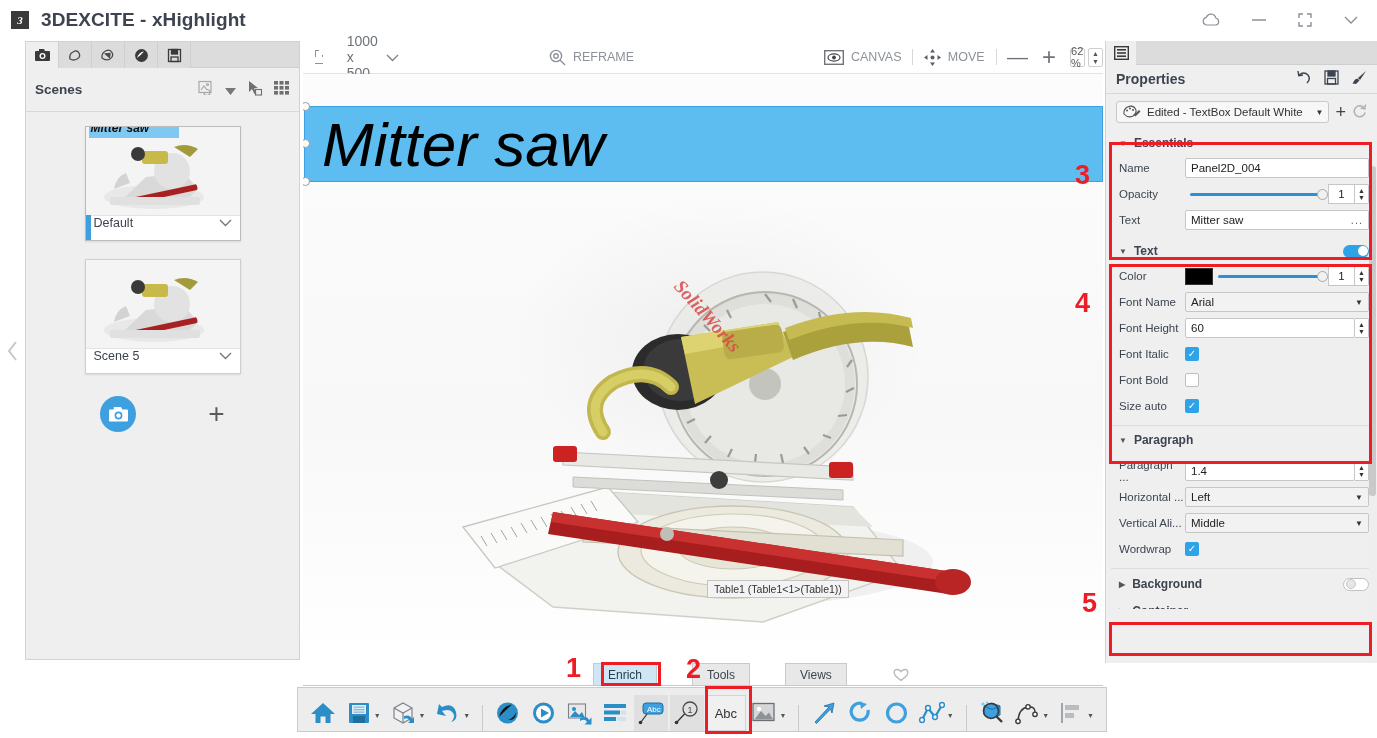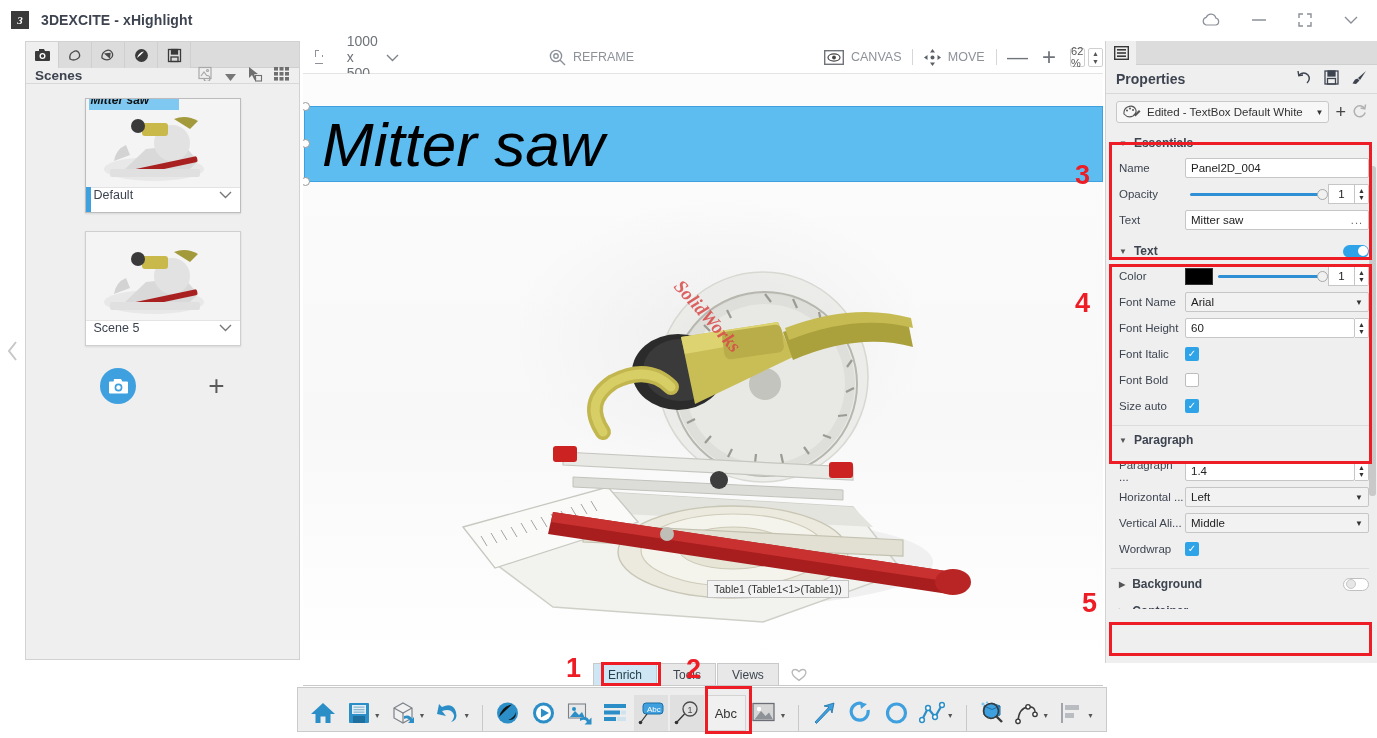--- a/index.html
+++ b/index.html
@@ -18,40 +18,40 @@
     position:absolute; left:0; top:0; width:1377px; height:40px;
     background:#ffffff; display:flex; align-items:center;
   }
   .app-logo {
     width:18px; height:18px; margin-left:11px; background:#3a3a3a;
     display:flex; align-items:center; justify-content:center;
     color:#fff; font-size:11px; font-style:italic; font-weight:bold;
     font-family:"Liberation Serif", serif;
   }
   .app-title {
-    margin-left:12px; font-size:14px; font-weight:bold; color:#3d4450;
+    margin-left:12px; font-size:19px; font-weight:bold; color:#3d4450;
     letter-spacing:0.1px;
   }
   .win-controls { margin-left:auto; display:flex; align-items:center; gap:30px; padding-right:18px; }
   .win-btn { color:#8a8f98; display:flex; align-items:center; justify-content:center; }
 
   
   .left-panel {
     position:absolute; left:25px; top:41px; width:275px; height:619px;
     background:#efefef; border:1px solid #d2d2d2;
   }
   .left-tabs { display:flex; height:26px; background:#dcdcdc; }
   .ltab {
     width:33px; height:26px; display:flex; align-items:center; justify-content:center;
     border-right:1px solid #cfcfcf; color:#4a4a4a;
   }
   .ltab.active { background:#efefef; }
   .ltab-rest { flex:1; background:#dcdcdc; border-bottom:1px solid #cfcfcf;}
   .left-header {
-    height:16px; display:flex; align-items:center; padding:0 9px;
+    height:44px; display:flex; align-items:center; padding:0 9px;
     background:#efefef; border-bottom:1px solid #d8d8d8;
   }
   .left-header-title { font-size:13.5px; font-weight:bold; color:#3d4450; }
   .left-header-tools { margin-left:auto; display:flex; align-items:center; gap:11px; color:#9a9a9a; }
   .scenes-body { padding-top:14px; }
   .scene-card {
     width:156px; margin:0 auto 18px auto; background:#fff;
     border:1px solid #cfcfcf; box-shadow:0 1px 2px rgba(0,0,0,0.10);
     position:relative; overflow:hidden;
   }
@@ -134,20 +134,21 @@
     font-size:10.5px; color:#333; padding:2px 6px; white-space:nowrap;text-align:center;
   }
   
   .saw { position:absolute; left:130px; top:58px; width:560px; height:500px; }
 
   
   .bottom-tabs {
     position:absolute; left:303px; top:662px; width:800px; height:24px;
     display:flex; align-items:flex-end; border-bottom:1px solid #c9c9c9;
     padding-left:290px;
+    gap:34px;
   }
   .btab {
     height:22px; padding:0 14px; display:flex; align-items:center;
     font-size:12px; color:#3d4450; border:1px solid #c9c9c9;
     border-bottom:none; background:#e8e8e8; margin-right:1px;
   }
   .btab.active { background:#cfe7f5; color:#24404f; }
   .heart { margin-left:10px; color:#b9b9b9; font-size:14px; }
 
   .bottom-toolbar {

